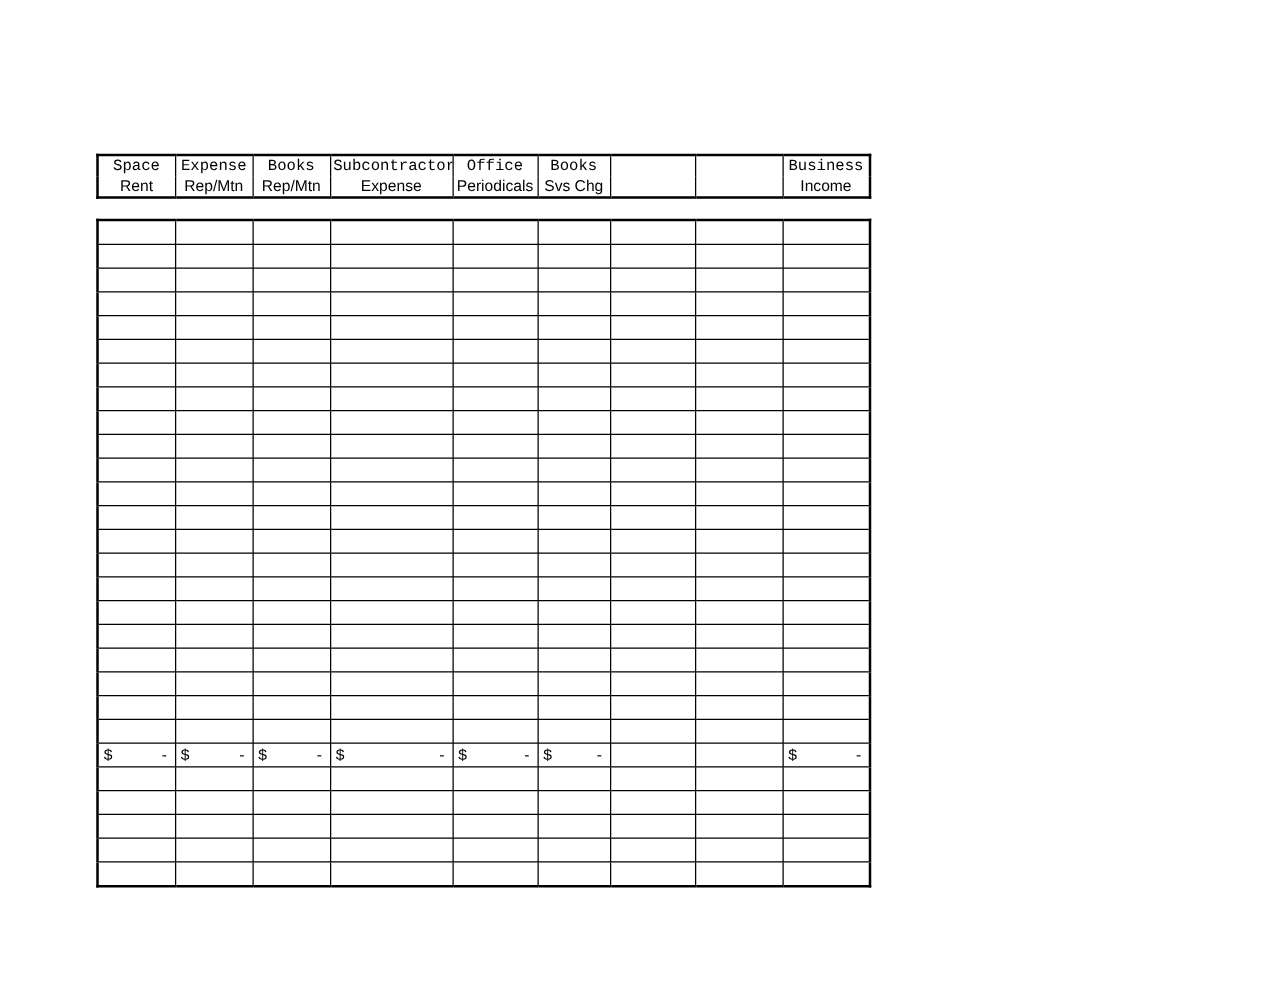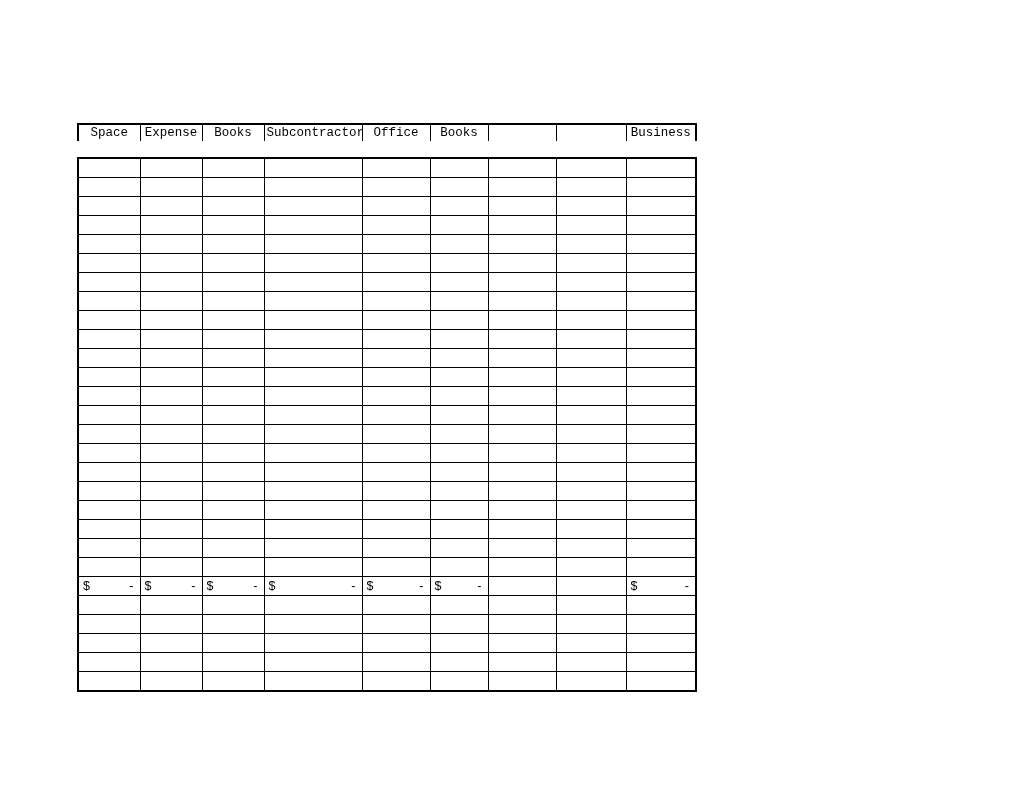--- a/index.html
+++ b/index.html
@@ -110,20 +110,31 @@
           <td class="first">Space</td>
           <td>Expense</td>
           <td>Books</td>
           <td>Subcontractor</td>
           <td>Office</td>
           <td>Books</td>
           <td></td>
           <td></td>
           <td class="last">Business</td>
         </tr>
+        <tr class="hdr bot">
+          <td class="first">Rent</td>
+          <td>Rep/Mtn</td>
+          <td>Rep/Mtn</td>
+          <td>Expense</td>
+          <td>Periodicals</td>
+          <td>Svs Chg</td>
+          <td></td>
+          <td></td>
+          <td class="last">Income</td>
+        </tr>
         <tr class="spacer">
           <td colspan="9"></td>
         </tr>
       </thead>
 
       <tbody id="grid-body">
 
       <tr class="row firstrow">
             <td class="first"></td>
             <td></td>

